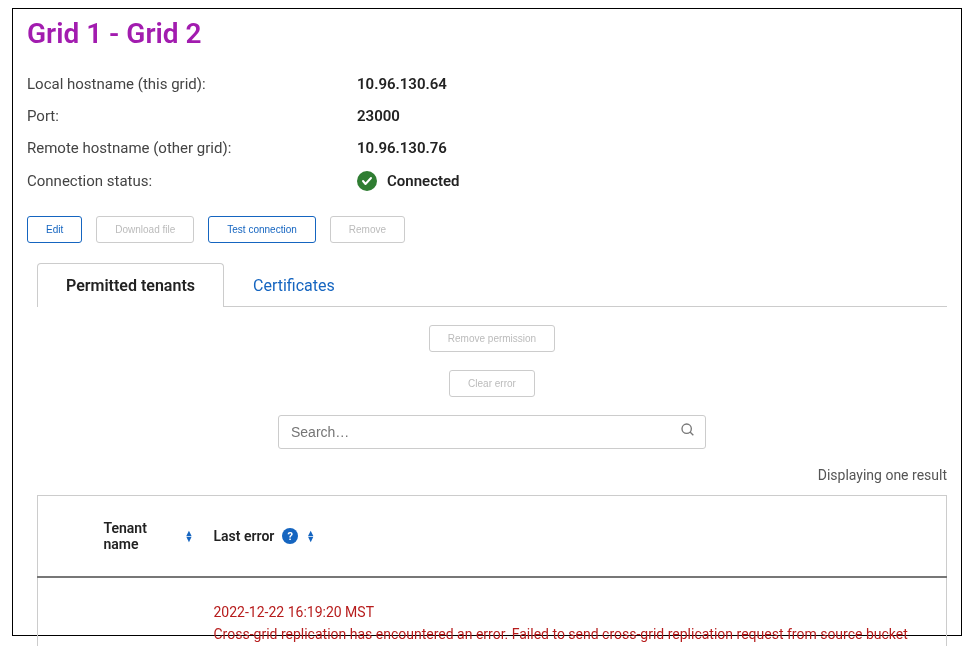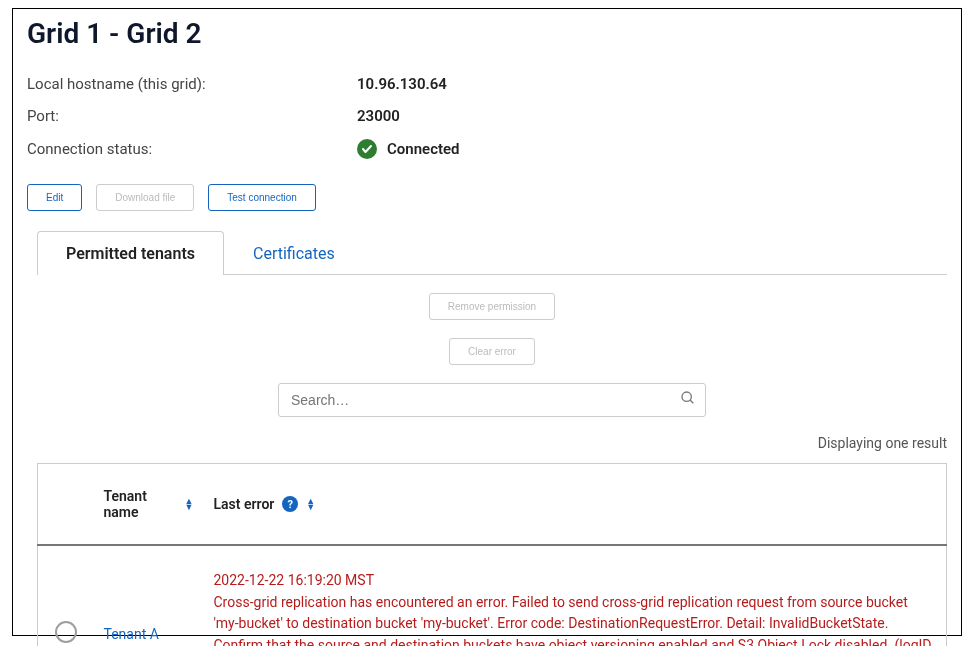--- a/index.html
+++ b/index.html
@@ -12,21 +12,21 @@
     width: 974px;
   }
   .container {
     border: 1px solid #000;
     padding: 4px 14px 14px 14px;
     height: 628px;
   }
   h1.page-title {
     font-size: 28px;
     font-weight: 600;
-    color: #0f172a;
+    color: #a21caf;
     margin: 4px 0 18px 0;
   }
   .kv-rows { margin-bottom: 18px; }
   .kv-row {
     display: flex;
     align-items: center;
     padding: 7px 0;
     font-size: 15px;
     color: #444;
   }
@@ -158,36 +158,41 @@
   <div class="kv-rows">
     <div class="kv-row">
       <div class="kv-label">Local hostname (this grid):</div>
       <div class="kv-value">10.96.130.64</div>
     </div>
     <div class="kv-row">
       <div class="kv-label">Port:</div>
       <div class="kv-value">23000</div>
     </div>
     <div class="kv-row">
+      <div class="kv-label">Remote hostname (other grid):</div>
+      <div class="kv-value">10.96.130.76</div>
+    </div>
+    <div class="kv-row">
       <div class="kv-label">Connection status:</div>
       <div class="kv-value">
         <span class="status-check">
           <svg viewBox="0 0 24 24" fill="none" stroke="#fff" stroke-width="4" stroke-linecap="round" stroke-linejoin="round">
               <polyline points="4 12 9 18 20 6"></polyline>
             </svg>
         </span>
         <span>Connected</span>
       </div>
     </div>
   </div>
 
   <div class="button-row">
     <button class="btn">Edit</button>
     <button class="btn disabled">Download file</button>
     <button class="btn">Test connection</button>
+    <button class="btn disabled">Remove</button>
   </div>
 
   <div class="tabs-wrap">
     <div class="tabs">
       <div class="tab active">Permitted tenants</div>
       <div class="tab">Certificates</div>
     </div>
 
     <div class="tab-body">
       <div class="toolbar">

